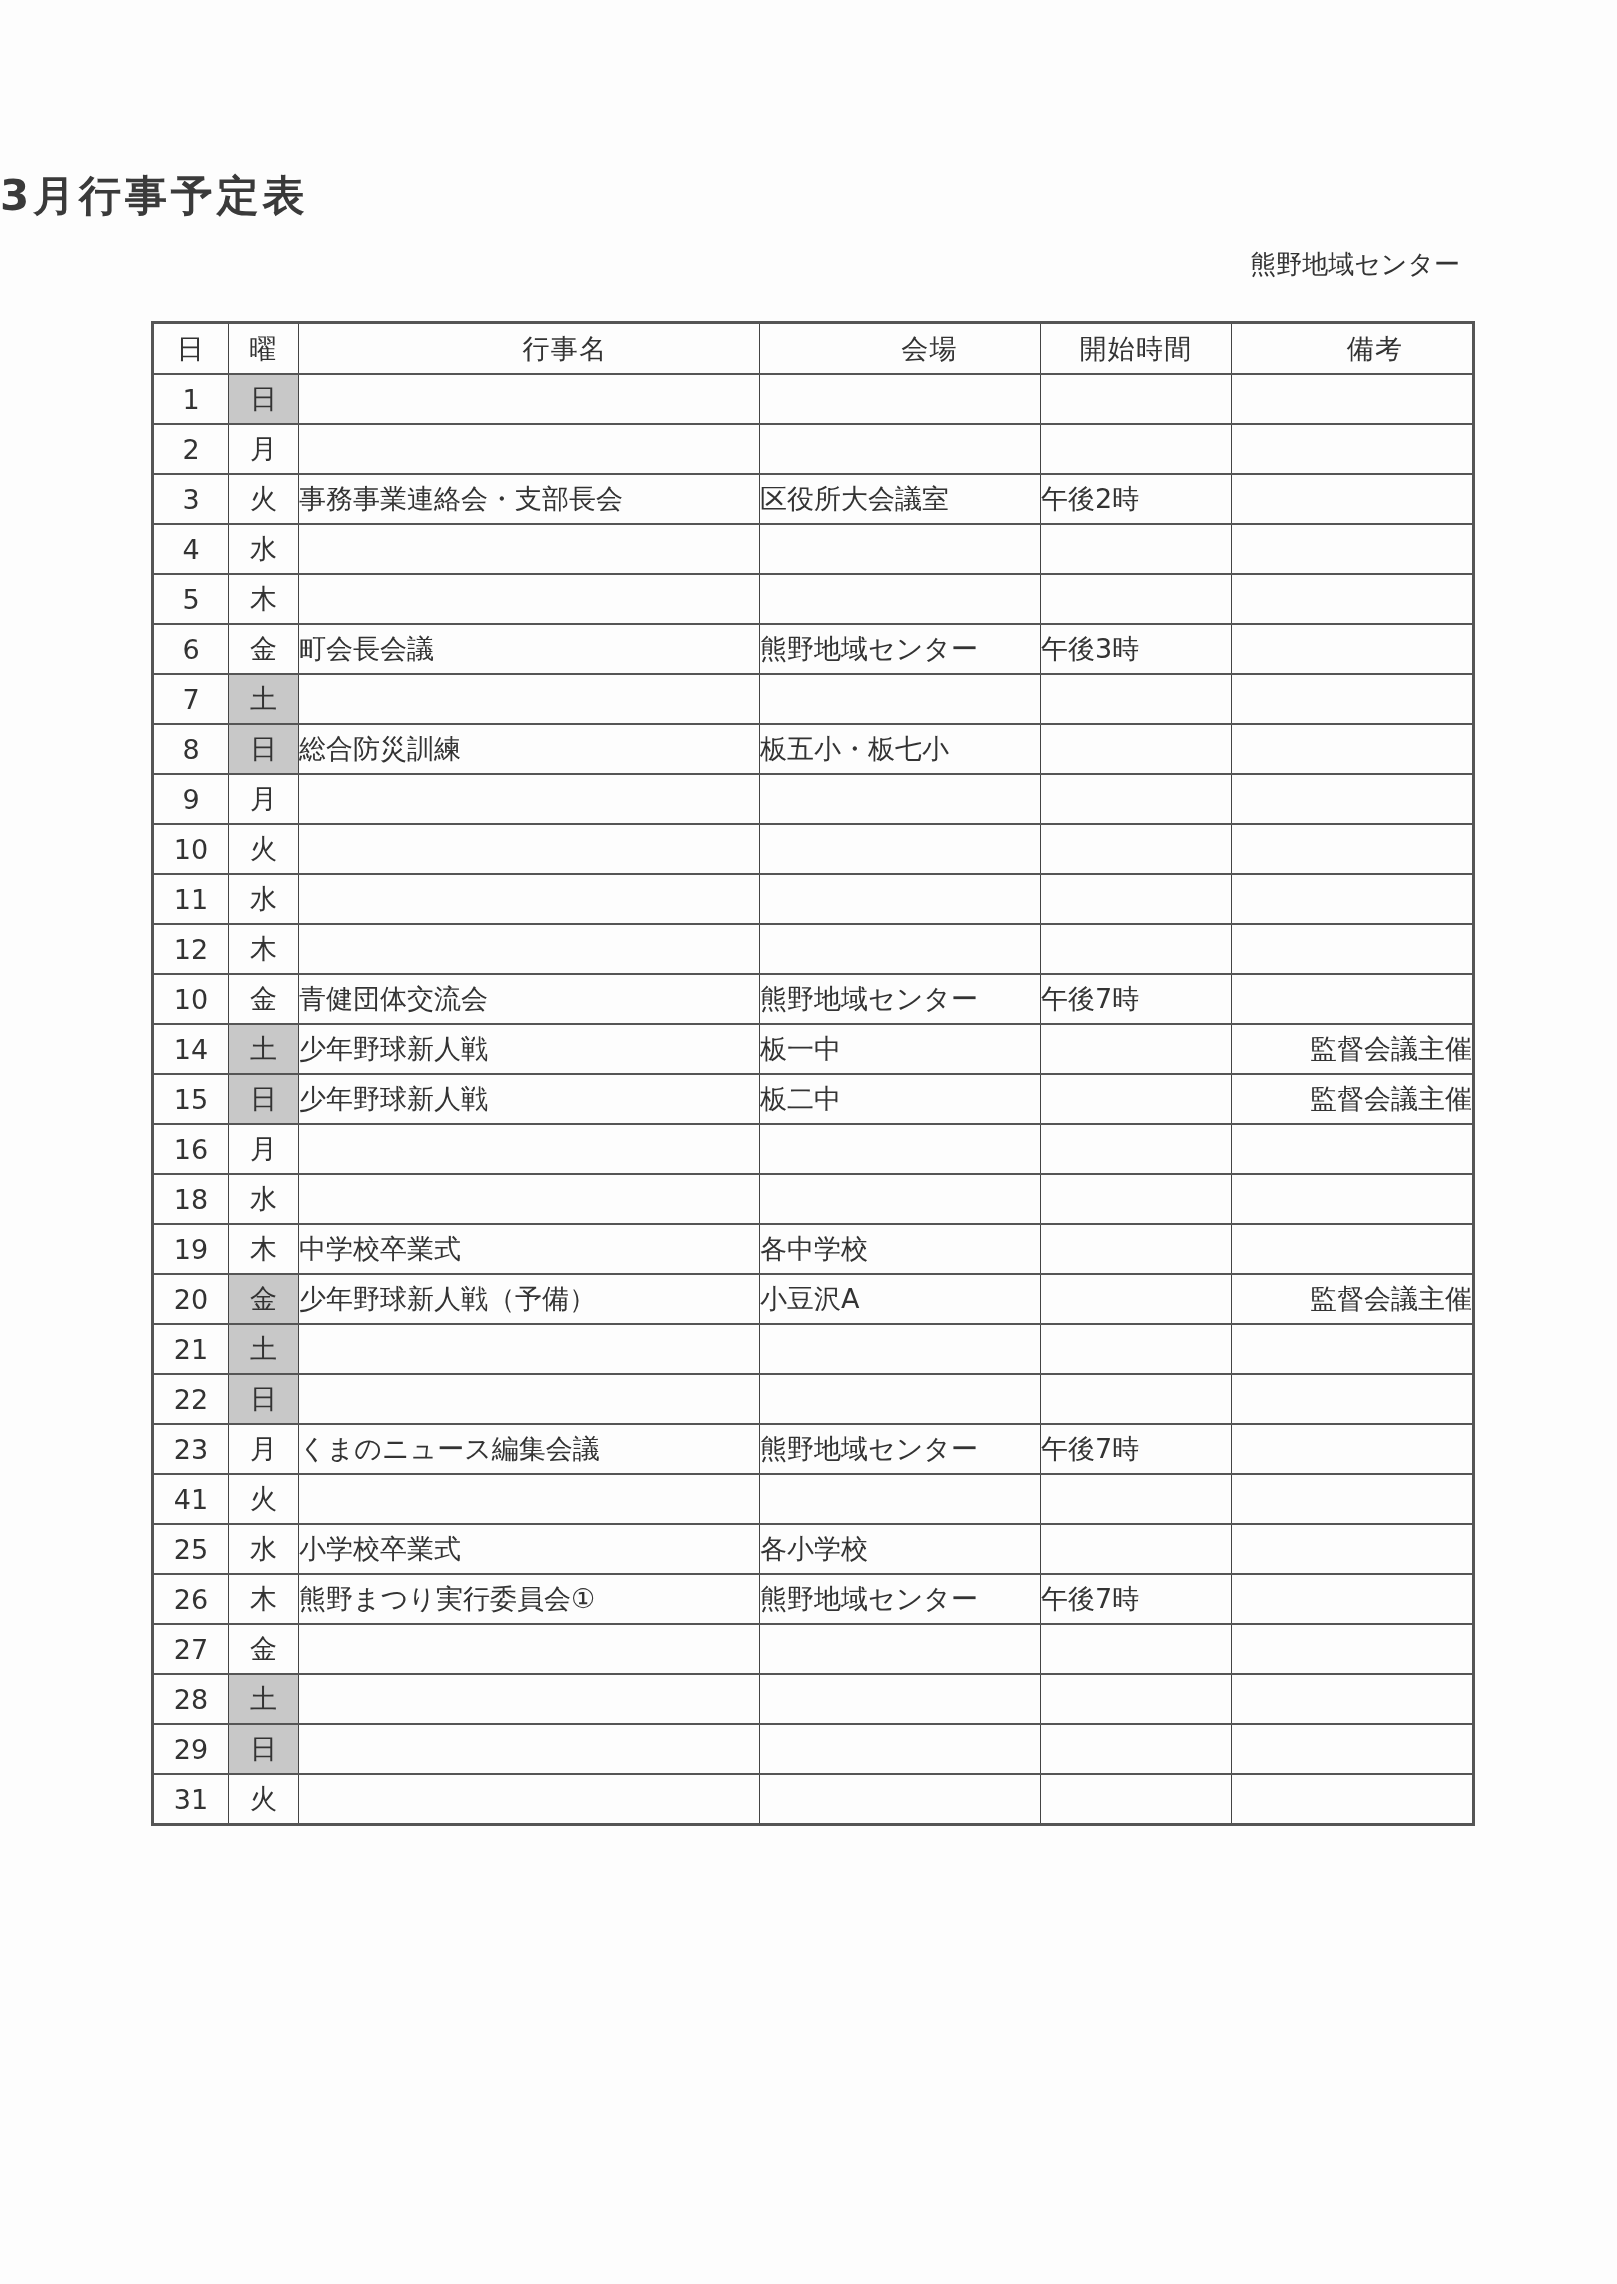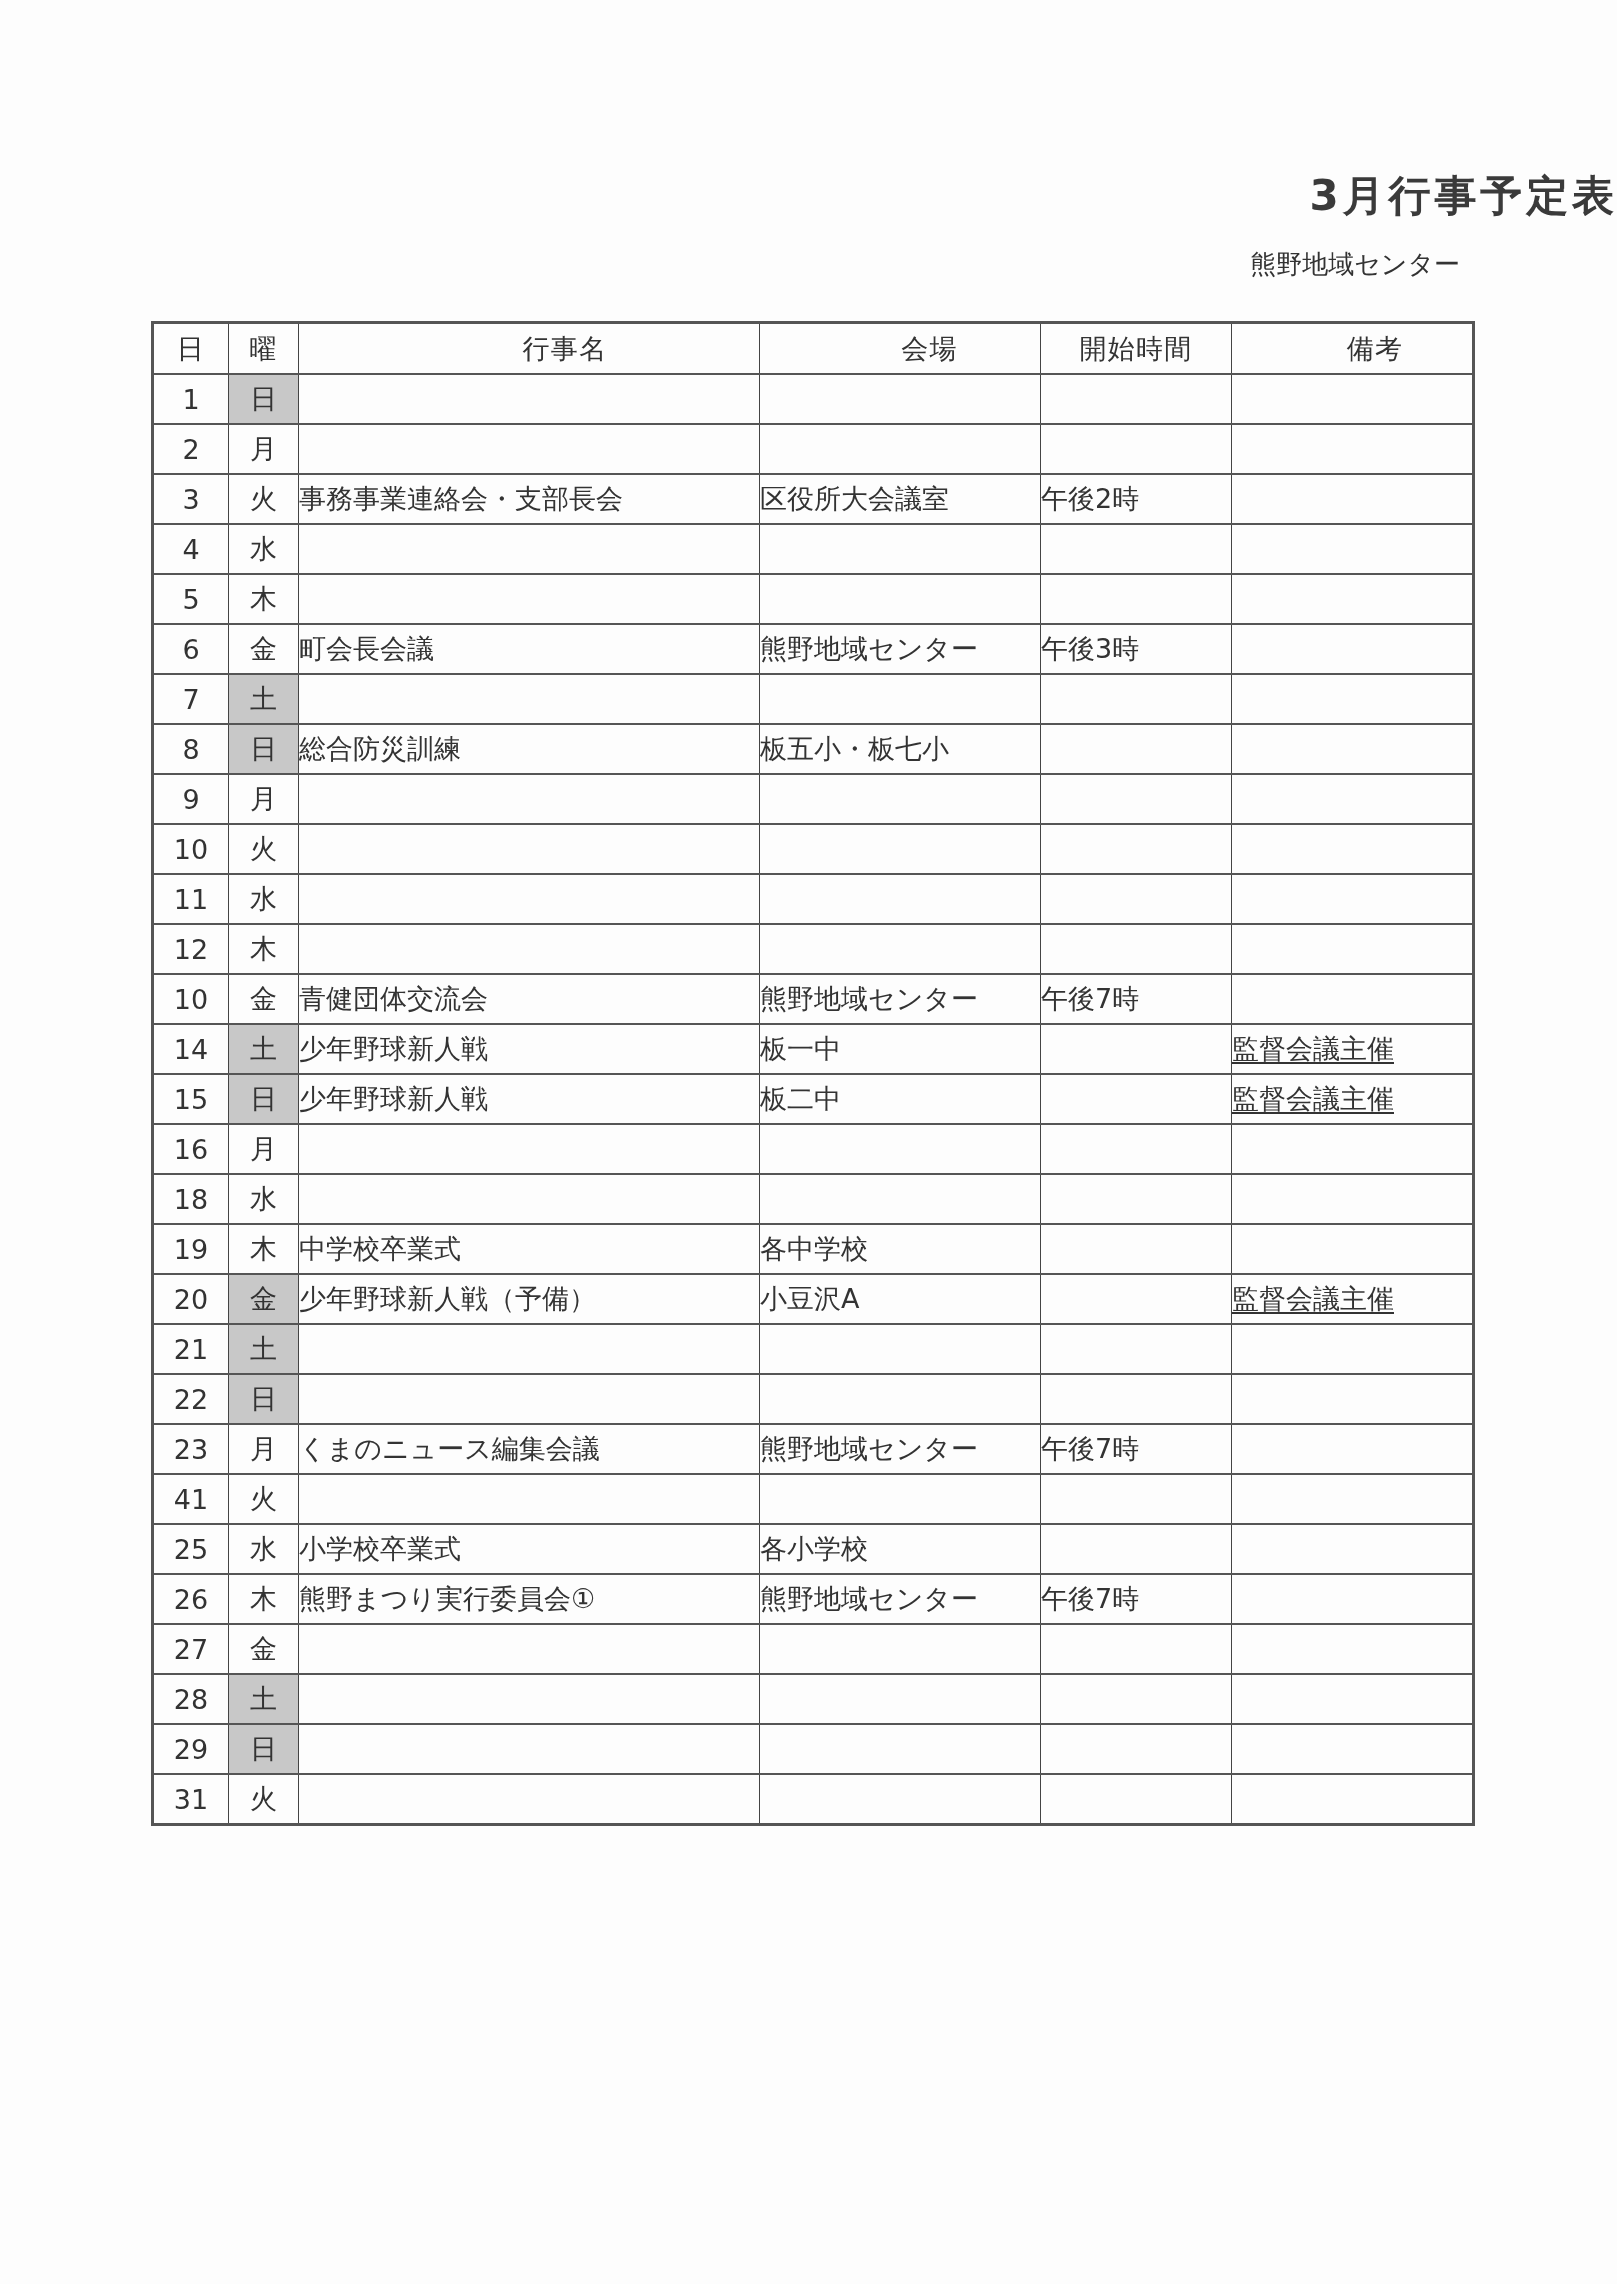--- a/index.html
+++ b/index.html
@@ -2,21 +2,21 @@
 <html style="font-size:10.4px"><head>
 <meta charset="utf-8">
 <style>
   html, body { margin:0; padding:0; }
   body {
     width:1618px; height:2284px; background:#fdfdfd; position:relative;
     font-family:"DejaVu Sans", "Liberation Sans", sans-serif; color:#333;
     overflow:hidden;
   }
   .title {
-    position:absolute; left:0; width:1618px; top:168px; text-align:right;
+    position:absolute; left:0; width:1618px; top:168px; text-align:left;
     font-size:42px; font-weight:bold; letter-spacing:3.9px; color:#3a3a3a;
   }
   .org {
     position:absolute; right:158px; top:247px; font-size:26px; color:#333;
   }
   table.sched {
     position:absolute; left:151px; top:321px; width:1320px;
     border-collapse:collapse; border:3.3px solid #555; table-layout:fixed;
   }
   table.sched th, table.sched td {
@@ -26,21 +26,21 @@
     white-space:nowrap; overflow:hidden;
   }
   table.sched th { height:49px; text-align:center; letter-spacing:1.3px; }
   th.c-event { letter-spacing:72px; text-indent:72px; }
   th.c-venue { letter-spacing:59px; text-indent:59px; }
   th.c-note { letter-spacing:46px; text-indent:46px; }
   td.day { text-align:center; font-size:30px; }
   td.wd { text-align:center; }
   td.wd.shade { background:#c8c8c8; }
   td.txt { padding-left:6.5px; }
-  td.note { padding-left:9px; text-decoration:underline; text-underline-offset:3.9px; }
+  td.note { padding-left:9px; text-underline-offset:3.9px;text-align:right; }
 </style>
 </head>
 <body>
 
 <div class="title">3月行事予定表</div>
 <div class="org">熊野地域センター</div>
 
 <table class="sched">
   <colgroup>
     <col style="width:76px">

